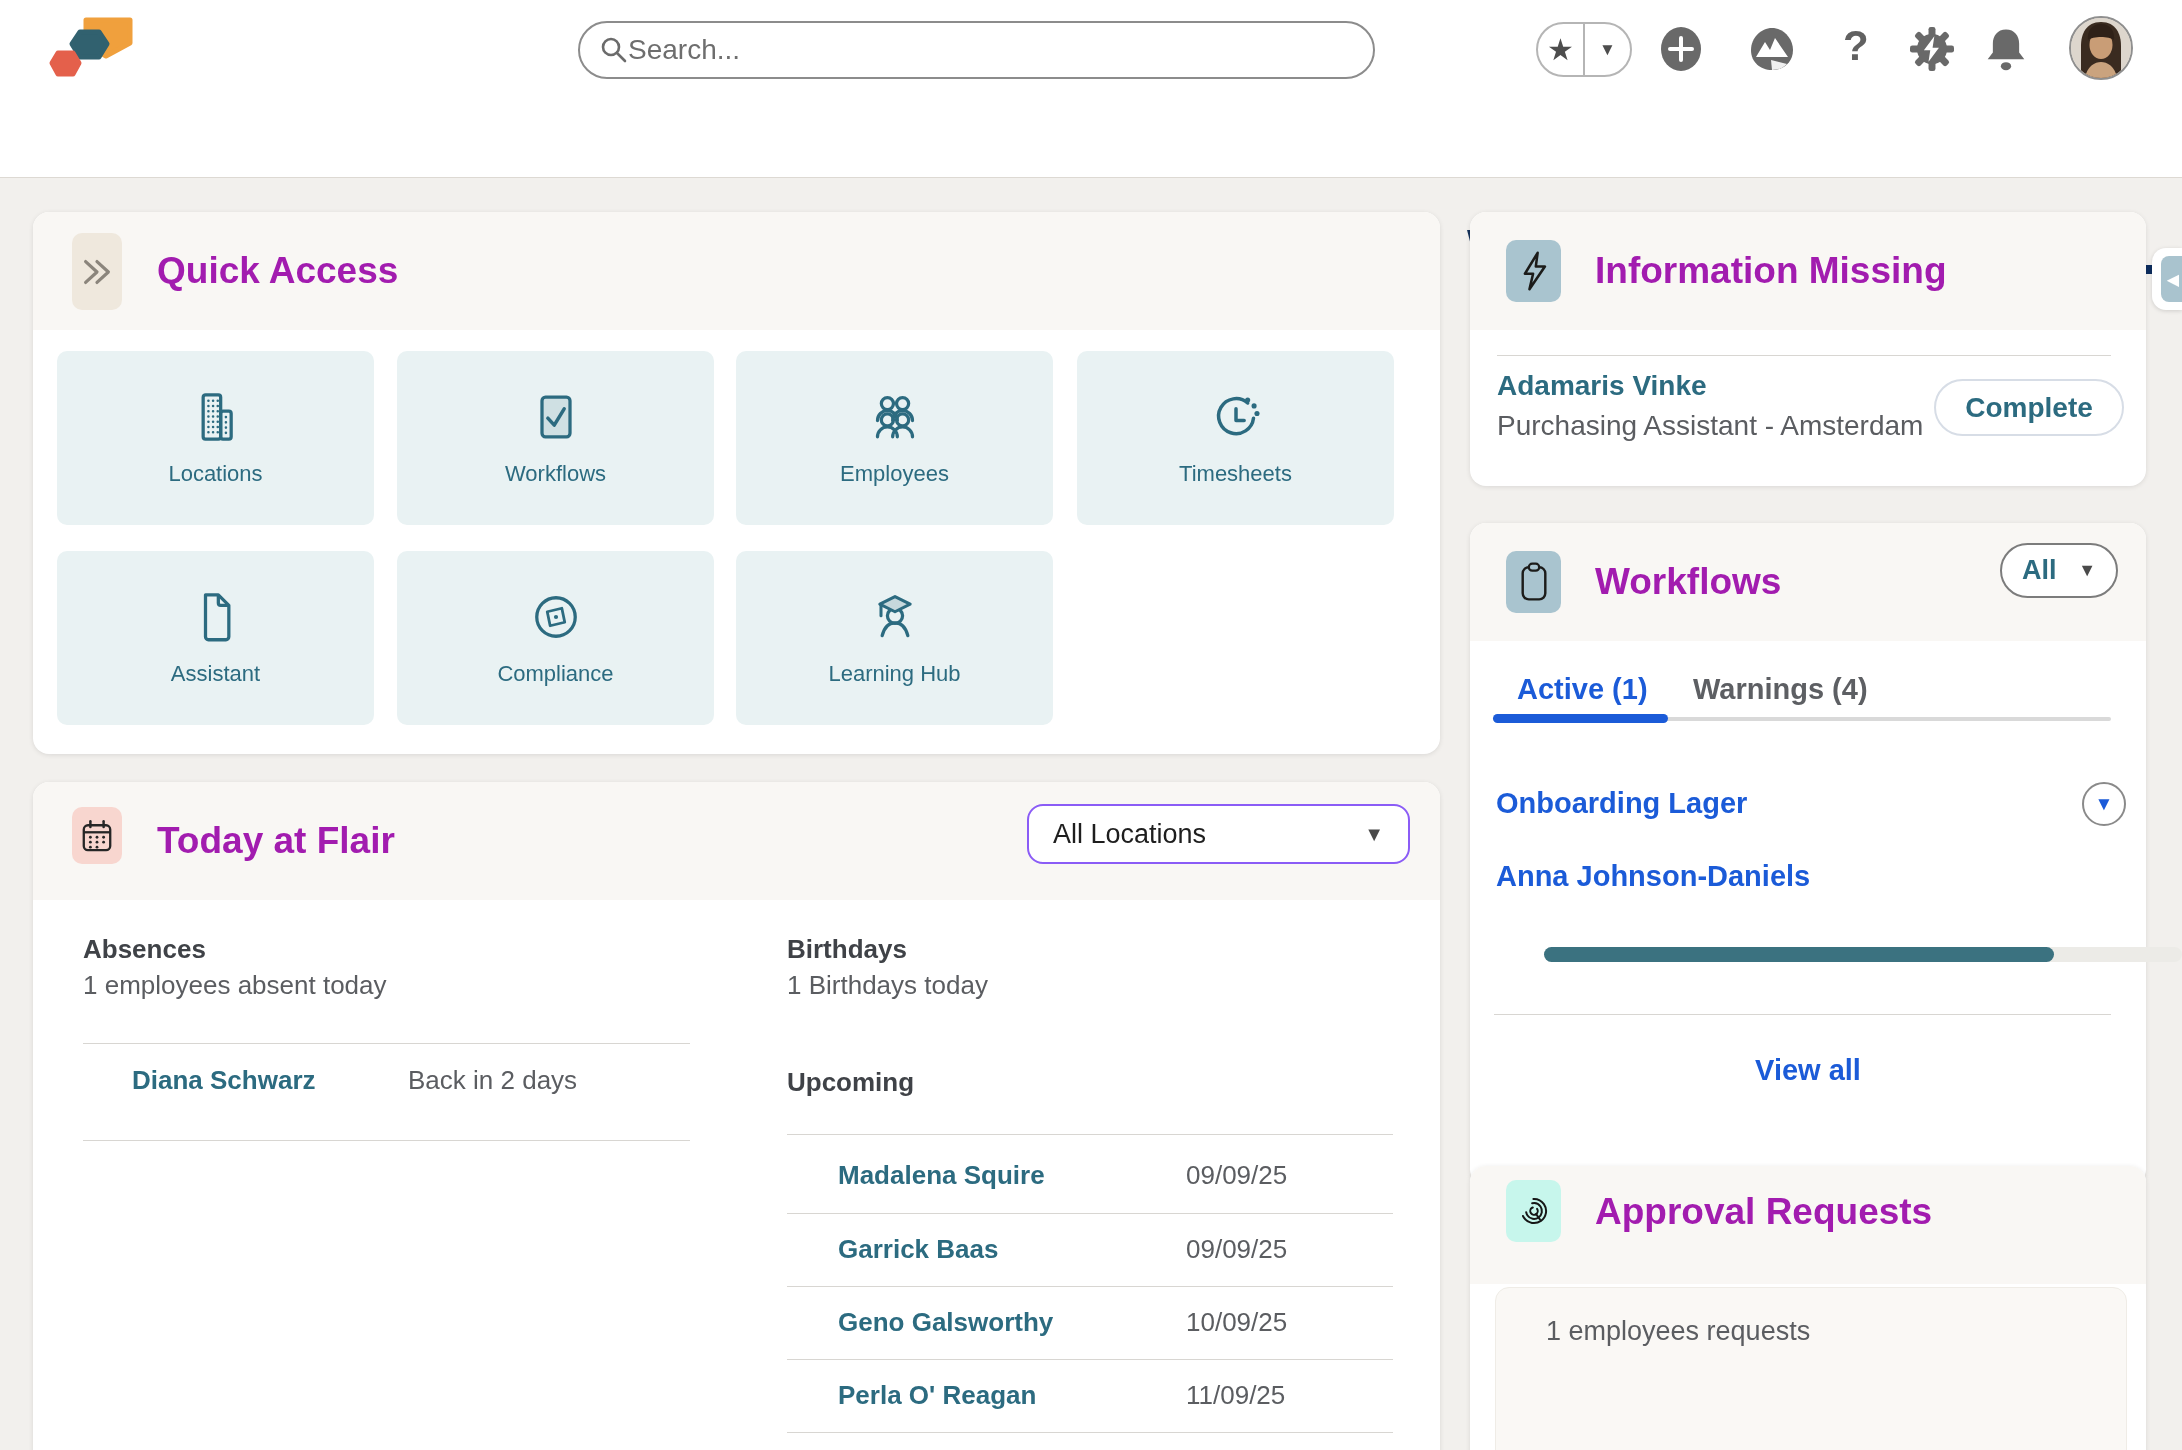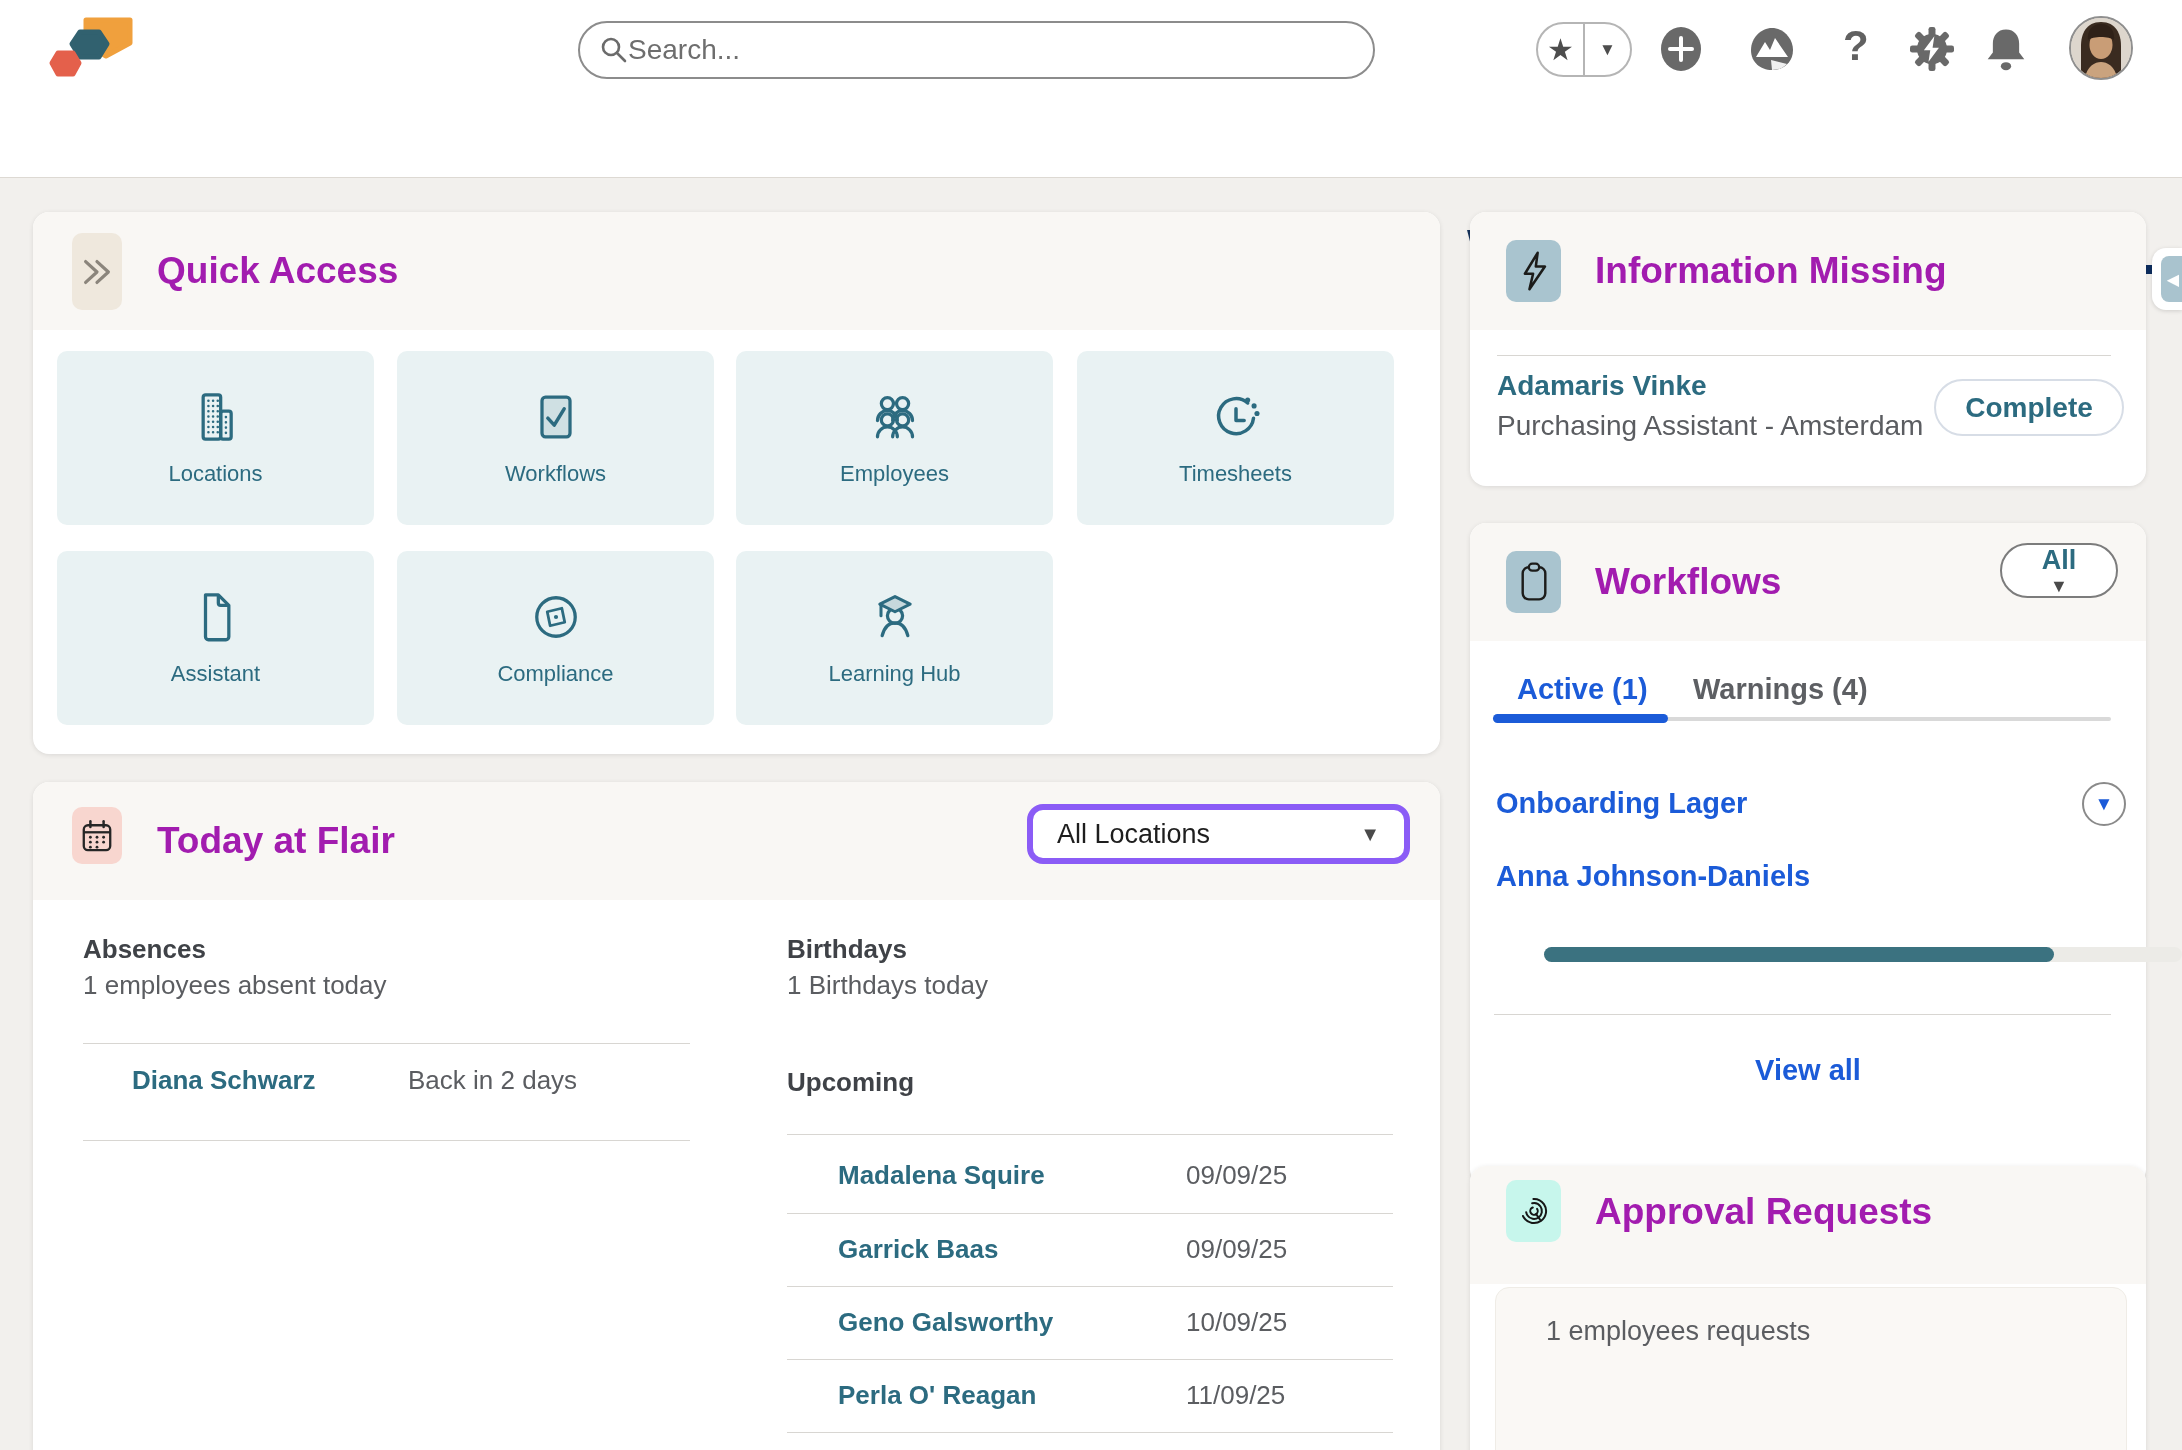--- a/index.html
+++ b/index.html
@@ -60,21 +60,21 @@
   .head-icon { position:absolute; border-radius:10px; display:flex; align-items:center; justify-content:center; }
   .card-title { position:absolute; font-size:37px; font-weight:600; color:#a21caf; white-space:nowrap; }
 
   .tile {
     position:absolute; width:317px; height:174px; background:#e9f2f3; border-radius:10px;
     display:flex; flex-direction:column; align-items:center; justify-content:center; gap:16px; cursor:pointer;
   }
   .tile .tlabel { font-size:22px; color:#2c6b80; }
 
   .select-pill {
-    position:absolute; background:#fff; border:6px solid #8b5cf6; border-radius:16px;
+    position:absolute; background:#fff; border:2px solid #8b5cf6; border-radius:16px;
     display:flex; align-items:center; justify-content:space-between; padding:0 24px; cursor:pointer;
   }
   .select-pill .slabel { font-size:27px; color:#1e1e1e; }
   .select-pill .scaret { font-size:20px; color:#4a4a4a; }
 
   .sec-head { font-size:26px; font-weight:700; color:#3f4247; position:absolute; }
   .sec-sub  { font-size:26px; color:#5b5d61; position:absolute; }
   .hr-line { position:absolute; height:1px; background:#d8d6d2; }
   .teal-link { color:#2c6b80; font-weight:600; cursor:pointer; }
   .gray-val { color:#5b5d61; }
@@ -401,21 +401,21 @@
 
 <div class="card" style="left:1470px; top:523px; width:676px; height:662px;">
   <div class="card-head" style="height:118px;">
     <div class="head-icon" style="left:36px; top:28px; width:55px; height:62px; background:#a9c4cf;">
       <svg width="40" height="46" viewBox="0 0 46 48">
         <rect x="10" y="7" width="26" height="37" rx="7" fill="none" stroke="#1c1c1a" stroke-width="2.8"></rect>
         <rect x="17" y="3" width="12" height="8" rx="4" fill="#a9c4cf" stroke="#1c1c1a" stroke-width="2.6"></rect>
       </svg>
     </div>
     <div class="card-title" style="left:125px; top:38px;">Workflows</div>
-    <div class="filter-pill" style="left:530px; top:20px; width:118px; height:55px;flex-direction:column;">
+    <div class="filter-pill" style="left:530px; top:20px; width:118px; height:55px;">
       <span class="flabel">All</span>
       <span class="fcaret">▼</span>
     </div>
   </div>
 
   <div class="wf-tab on" style="left:47px;  top:150px;">Active (1)</div>
   <div class="wf-tab off" style="left:223px; top:150px;">Warnings (4)</div>
   <div class="abs" style="left:23px; top:194px; width:618px; height:4px; background:#d9d9d9; border-radius:2px;"></div>
   <div class="abs" style="left:23px; top:191px; width:175px; height:9px; background:#1b5bd8; border-radius:5px;"></div>
 

